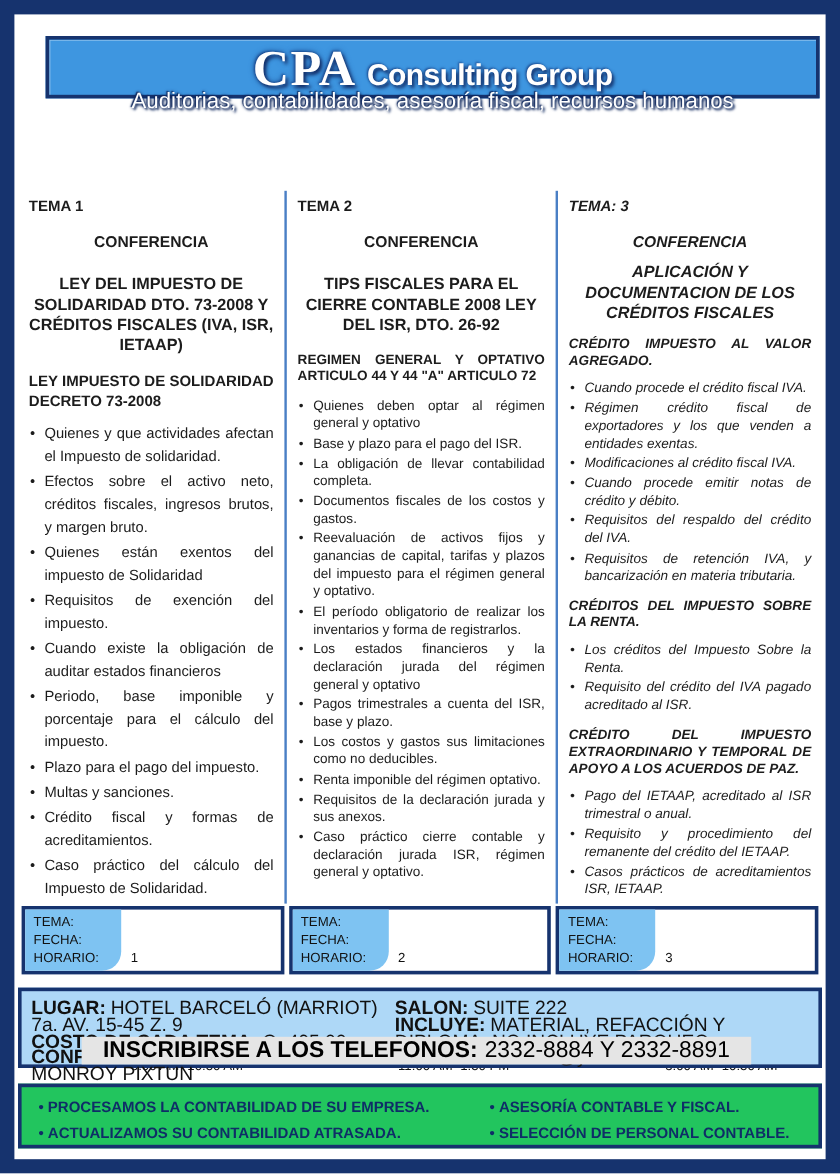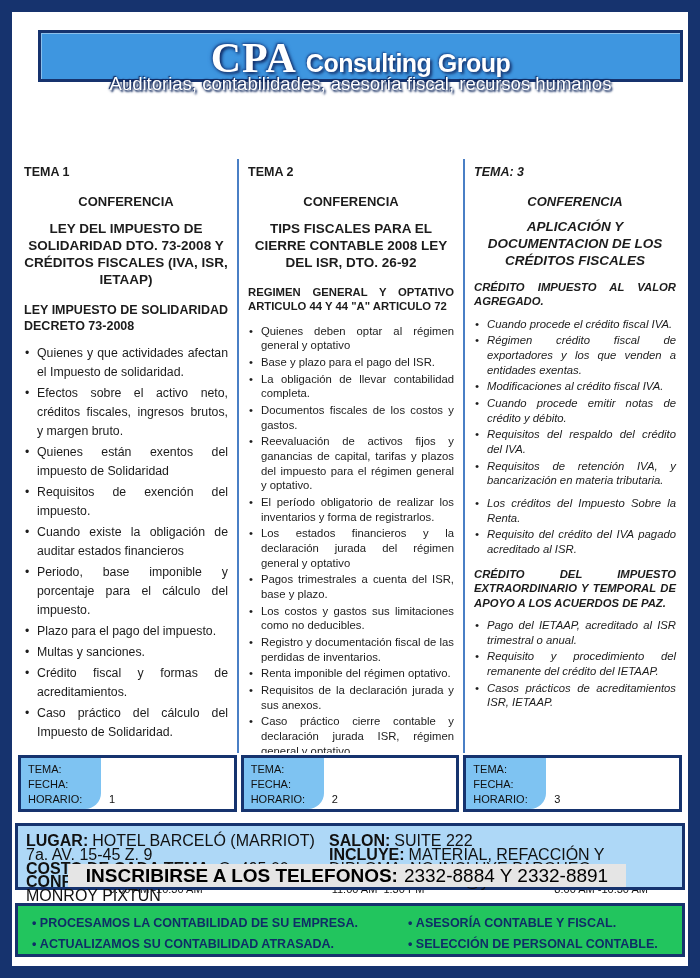--- a/index.html
+++ b/index.html
@@ -42,21 +42,21 @@
 
   
   .columns { position:absolute; left:3px; top:147px; width:670px; height:594px; display:flex; }
   .col { box-sizing:border-box; padding:4px 9px 0 9px; overflow:hidden; }
   .col1 { width:222px; }
   .col2 { width:226px; border-left:2px solid #4a7fc5; }
   .col3 { width:222px; border-left:2px solid #4a7fc5;font-style:italic; }
 
   .tema-h  { font-weight:bold; font-size:12.5px; margin-top:2px; }
   .conf-h  { text-align:center; font-weight:bold; font-size:13px;   margin-top:15px; }
-  .title   { text-align:center; font-weight:bold; font-size:13.5px; margin-top:12px; line-height:1.25; }
+  .title   { text-align:center; font-weight:bold; font-size:13.5px; margin-top:20px; line-height:1.25; }
   .col3 .title { margin-top:10px; }
   .sec-h   { font-weight:bold; text-align:justify; margin-top:13px; line-height:1.28; }
   .col1 .sec-h { font-size:12.5px; }
   .col2 .sec-h, .col3 .sec-h { font-size:11.3px; }
   .col3 .sec-h { margin-top:10px; }
 
   ul.bullets { list-style:none; margin:10px 0 0 0; padding:0; }
   .col3 ul.bullets { margin-top:8px; }
   .bullets li { position:relative; padding-left:13px; text-align:justify; }
   .bullets li::before { content:"\2022"; position:absolute; left:1px; top:0; }
@@ -143,21 +143,20 @@
 
       <li class="bullet">Quienes deben optar al régimen general y optativo</li>
           <li class="bullet">Base y plazo para el pago del ISR.</li>
           <li class="bullet">La obligación de llevar contabilidad completa.</li>
           <li class="bullet">Documentos fiscales de los costos y gastos.</li>
           <li class="bullet">Reevaluación de activos fijos y ganancias de capital, tarifas y plazos del impuesto para el régimen general y optativo.</li>
           <li class="bullet">El período obligatorio de realizar los inventarios y forma de registrarlos.</li>
           <li class="bullet">Los estados financieros y la declaración jurada del régimen general y optativo</li>
           <li class="bullet">Pagos trimestrales a cuenta del ISR, base y plazo.</li>
           <li class="bullet">Los costos y gastos sus limitaciones como no deducibles.</li>
-          <li class="bullet">Registro y documentación fiscal de las perdidas de inventarios.</li>
           <li class="bullet">Renta imponible del régimen optativo.</li>
           <li class="bullet">Requisitos de la declaración jurada y sus anexos.</li>
           <li class="bullet">Caso práctico cierre contable y declaración jurada ISR, régimen general y optativo.</li>
         </ul>
     </div>
 
     <div class="col col3">
       <div class="tema-h">TEMA: 3</div>
       <div class="conf-h">CONFERENCIA</div>
       <div class="title">APLICACIÓN Y DOCUMENTACION DE LOS CRÉDITOS FISCALES</div>
@@ -166,20 +165,21 @@
       <ul class="bullets">
 
       <li class="bullet">Cuando procede el crédito fiscal IVA.</li>
           <li class="bullet">Régimen crédito fiscal de exportadores y los que venden a entidades exentas.</li>
           <li class="bullet">Modificaciones al crédito fiscal IVA.</li>
           <li class="bullet">Cuando procede emitir notas de crédito y débito.</li>
           <li class="bullet">Requisitos del respaldo del crédito del IVA.</li>
           <li class="bullet">Requisitos de retención IVA, y bancarización en materia tributaria.</li>
         </ul>
 
+      <div class="sec-h">CRÉDITOS DEL IMPUESTO SOBRE LA RENTA.</div>
       <ul class="bullets">
 
       <li class="bullet">Los créditos del Impuesto Sobre la Renta.</li>
           <li class="bullet">Requisito del crédito del IVA pagado acreditado al ISR.</li>
         </ul>
 
       <div class="sec-h">CRÉDITO DEL IMPUESTO EXTRAORDINARIO Y TEMPORAL DE APOYO A LOS ACUERDOS DE PAZ.</div>
       <ul class="bullets">
 
       <li class="bullet">Pago del IETAAP, acreditado al ISR trimestral o anual.</li>

